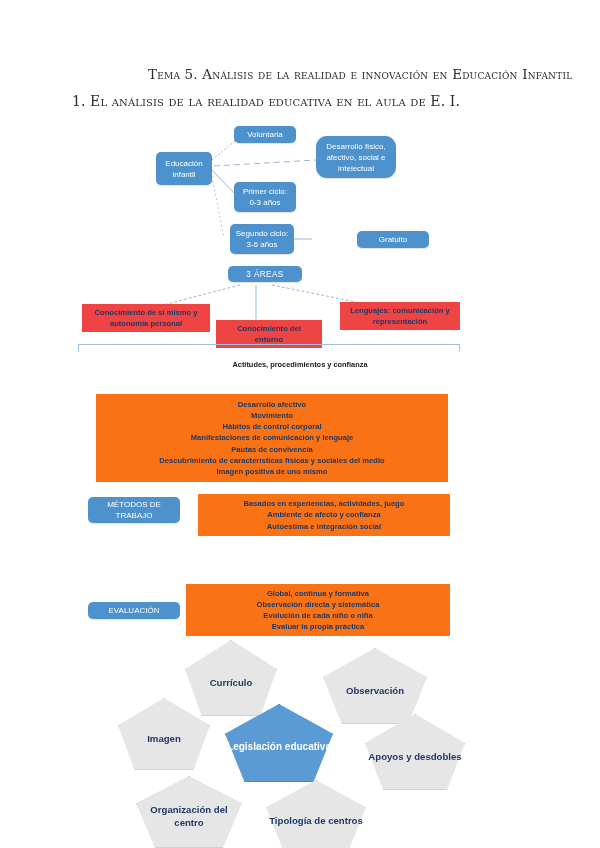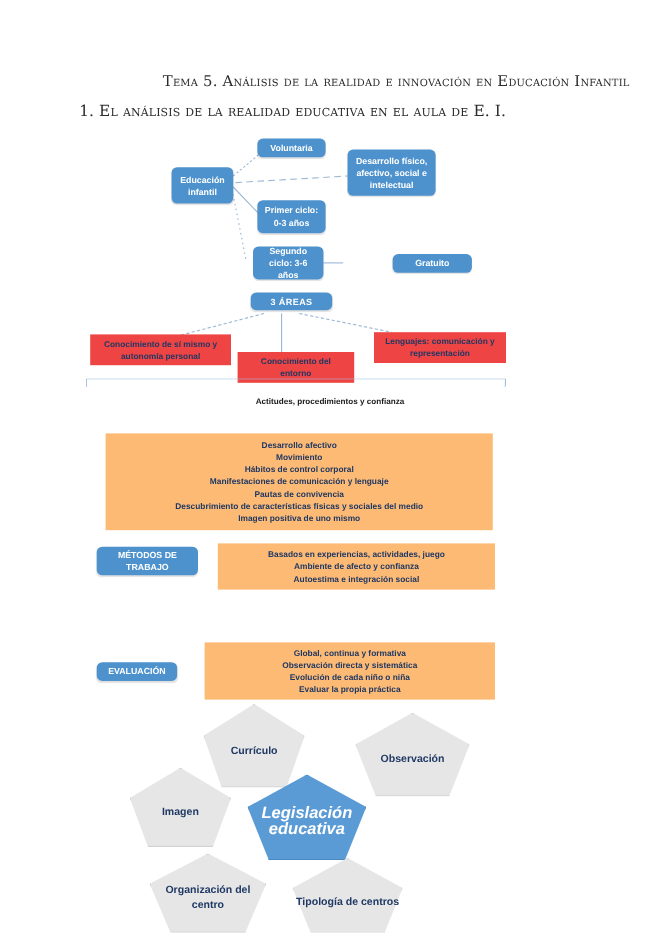--- a/index.html
+++ b/index.html
@@ -26,40 +26,40 @@
     letter-spacing:.1px;white-space:nowrap;
     font-variant:small-caps;
   }
 
   
   .node{position:absolute;box-sizing:border-box;display:flex;
         align-items:center;justify-content:center;text-align:center;}
 
   .blue{
     background:#4d92cd;color:#ffffff;border-radius:5px;
-    font-size:8px;font-weight:700;line-height:11px;
+    font-size:8px;font-weight:400;line-height:11px;
     padding:3px 5px;box-shadow:0 1px 1px rgba(0,0,0,.12);
   }
   .grey{
     background:#ef4444;color:#1f3864;
     font-size:7.6px;font-weight:700;line-height:11px;
     padding:4px 6px;
   }
   .plain{color:#1a1a1a;font-size:7.4px;font-weight:700;}
 
   svg.conn{position:absolute;overflow:visible;pointer-events:none;}
 
   
   .bracket{position:absolute;border:1px solid #9fbfe0;border-top:none;
            height:7px;box-sizing:border-box;
            border-bottom-left-radius:2px;border-bottom-right-radius:2px;}
 
   
   .listblock{
-    position:absolute;background:#fdba74;color:#1f3864;
+    position:absolute;background:#f97316;color:#1f3864;
     font-size:7.6px;font-weight:700;line-height:11.2px;
     text-align:center;box-sizing:border-box;
     display:flex;flex-direction:column;justify-content:center;
     padding:5px 4px;
   }
   .listblock div{white-space:nowrap;}
 
   
   .pent{
     position:absolute;
@@ -71,21 +71,21 @@
     clip-path:polygon(50% 0%, 100% 38%, 82% 100%, 18% 100%, 0% 38%);
     background:#e6e6e6;
     border:1px solid #d2d2d2;
   }
   .pent.accent .shape{background:#5b9bd5;border-color:#4a87bd;}
   .pent .lbl{
     position:relative;z-index:2;color:#1f3864;
     font-size:9.6px;font-weight:700;line-height:13px;
     transform:translateY(4px);
   }
-  .pent.accent .lbl{color:#ffffff;font-size:15px;line-height:14px;font-style:italic;}
+  .pent.accent .lbl{color:#ffffff;font-size:10px;line-height:14px;}
   .pent .shadow{
     position:absolute;inset:2px 0 -2px 2px;
     clip-path:polygon(50% 0%, 100% 38%, 82% 100%, 18% 100%, 0% 38%);
     background:rgba(0,0,0,.10);z-index:-1;filter:blur(1px);
   }
 </style>
 </head>
 <body>
 
 <div class="page">
@@ -111,21 +111,21 @@
   </svg>
 
   <div class="node blue" style="left:156px;top:152px;width:56px;height:33px;">
     <span>Educación infantil</span>
   </div>
 
   <div class="node blue" style="left:234px;top:126px;width:62px;height:17px;">
     <span>Voluntaria</span>
   </div>
 
-  <div class="node blue" style="left:316px;top:136px;width:80px;height:42px;">
+  <div class="node blue" style="left:316px;top:136px;width:80px;height:42px;border-radius:11px;">
     <span>Desarrollo físico, afectivo, social e intelectual</span>
   </div>
 
   <div class="node blue" style="left:234px;top:182px;width:62px;height:30px;justify-content:flex-end;">
     <span>Primer ciclo: 0-3 años</span>
   </div>
 
   <div class="node blue" style="left:230px;top:224px;width:64px;height:30px;">
     <span>Segundo ciclo: 3-6 años</span>
   </div>
@@ -169,21 +169,21 @@
   <div class="node blue" style="left:88px;top:497px;width:92px;height:26px;">
     <span>MÉTODOS DE TRABAJO</span>
   </div>
 
   <div class="listblock" style="left:198px;top:494px;width:252px;height:42px;justify-content:center;">
     <div>Basados en experiencias, actividades, juego</div>
     <div>Ambiente de afecto y confianza</div>
     <div>Autoestima e integración social</div>
   </div>
 
-  <div class="node blue" style="left:88px;top:602px;width:73px;height:17px;">
+  <div class="node blue" style="left:88px;top:602px;width:92px;height:17px;">
     <span>EVALUACIÓN</span>
   </div>
 
   <div class="listblock" style="left:186px;top:584px;width:264px;height:52px;">
     <div>Global, continua y formativa</div>
     <div>Observación directa y sistemática</div>
     <div>Evolución de cada niño o niña</div>
     <div>Evaluar la propia práctica</div>
   </div>
 
@@ -204,20 +204,25 @@
     <div class="shape"></div>
     <div class="lbl">Imagen</div>
   </div>
 
   <div class="pent accent" style="left:225px;top:704px;width:108px;height:78px;">
     <div class="shadow"></div>
     <div class="shape"></div>
     <div class="lbl">Legislación educativa</div>
   </div>
 
+  <div class="pent" style="left:365px;top:714px;width:100px;height:76px;">
+    <div class="shadow"></div>
+    <div class="shape"></div>
+    <div class="lbl">Apoyos y desdobles</div>
+  </div>
 
   <div class="pent" style="left:136px;top:776px;width:106px;height:72px;">
     <div class="shadow"></div>
     <div class="shape"></div>
     <div class="lbl">Organización del centro</div>
   </div>
 
   <div class="pent" style="left:266px;top:780px;width:100px;height:72px;">
     <div class="shadow"></div>
     <div class="shape"></div>

